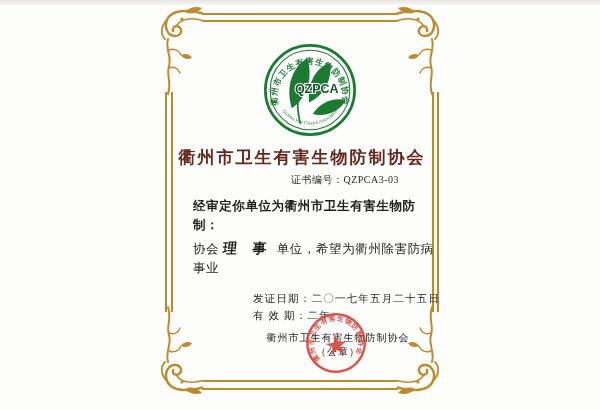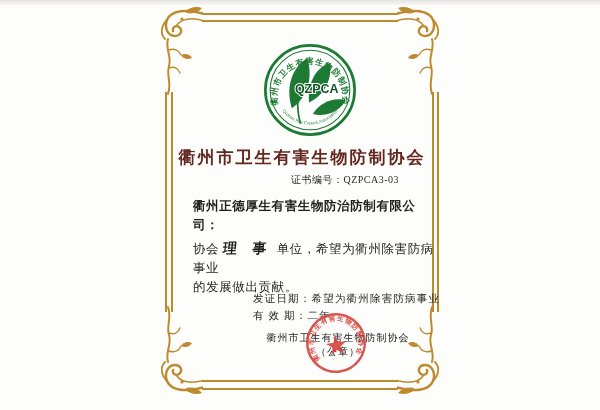--- a/index.html
+++ b/index.html
@@ -103,30 +103,29 @@
     </g>
     <text x="57" y="53" font-size="13" font-weight="bold" fill="#14532a" text-anchor="middle" stroke="#ffffff" stroke-width="2" paint-order="stroke" font-family="Liberation Sans, sans-serif">QZPCA</text>
   </svg>
 
   <div class="title">衢州市卫生有害生物防制协会</div>
   <div class="certno">
     <span>证书编号：</span><span>QZPCA3-03</span>
   </div>
 
   <div class="body-block">
-    <div class="recipient">衢州正德厚生有害生物防治防制有限公司：</div>
+    <div class="recipient">经审定你单位为衢州市卫生有害生物防制：</div>
     <div>
       <span>协会</span><span class="role">理 事</span><span>单位，希望为衢州除害防病事业</span>
     </div>
-    <div>的发展做出贡献。</div>
   </div>
 
   <div class="dates">
     <div>
-      <span>发证日期：</span><span>希望为衢州除害防病事业</span>
+      <span>发证日期：</span><span>二〇一七年五月二十五日</span>
     </div>
     <div>
       <span>有 效 期：</span><span>二年</span>
     </div>
   </div>
 
   <div class="footer-org">
     <div>衢州市卫生有害生物防制协会</div>
     <div>（公章）</div>
   </div>

